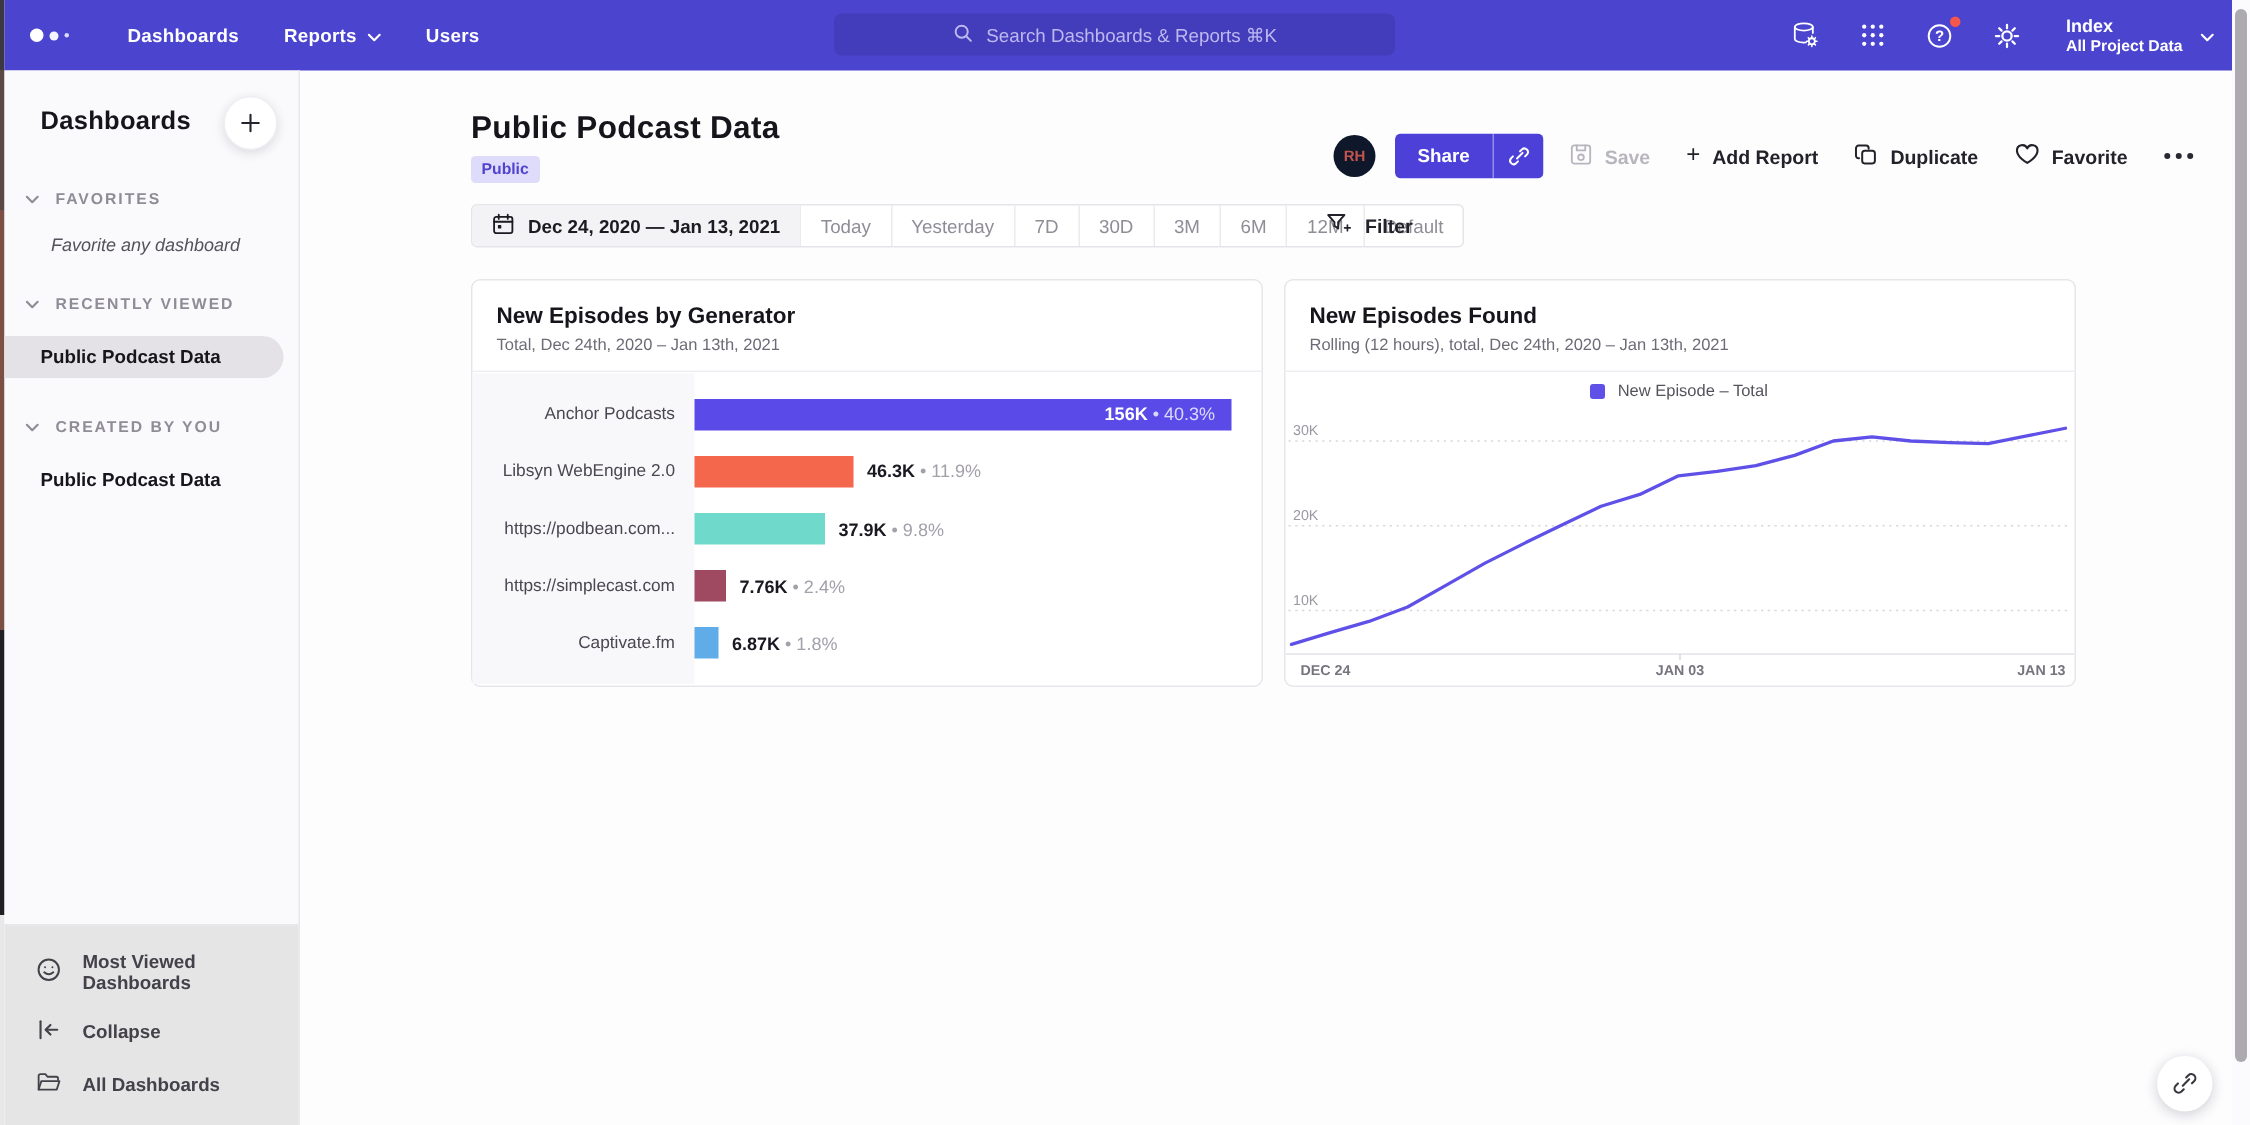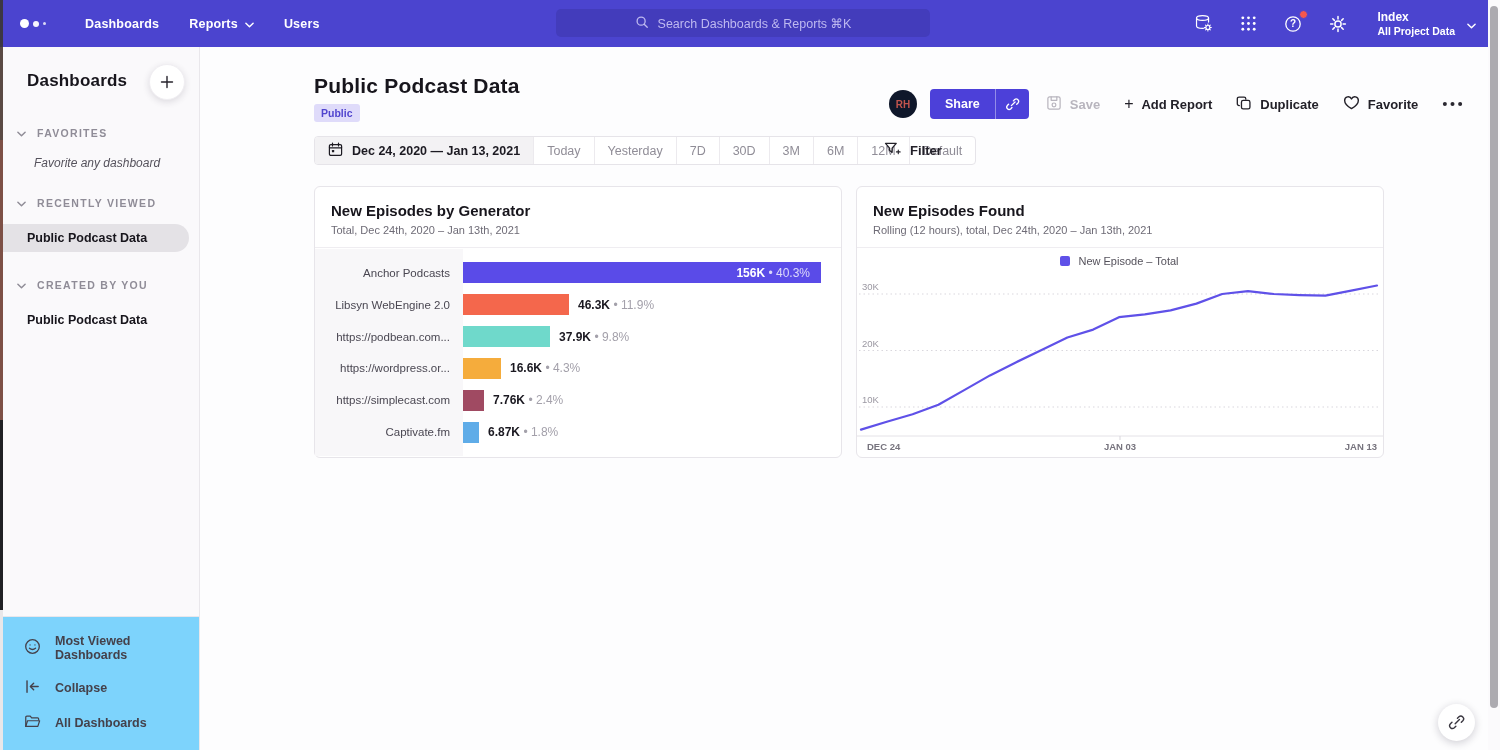--- a/index.html
+++ b/index.html
@@ -46,21 +46,21 @@
     border:1px solid #F0EEF2; box-shadow:0 2px 7px rgba(40,35,60,.14);
     display:flex; align-items:center; justify-content:center; cursor:pointer; }
   .sb-section-head { display:flex; align-items:center; gap:11px; padding-left:14px;
     margin-top:27px; color:#8F8C97; font-size:10.5px; font-weight:700;
     letter-spacing:1.3px; cursor:pointer; }
   .sb-empty { font-style:italic; font-size:12px; color:#55525C; padding-left:31px; margin-top:17px; }
   .sb-item { height:28px; display:flex; align-items:center; padding-left:24px;
     font-size:12.5px; font-weight:700; color:#17151C; margin-top:15px; cursor:pointer; width:186px; }
   .sb-item.active { background:#E4E2E6; border-radius:0 15px 15px 0; }
   .sb-footer { position:absolute; left:0; bottom:0; width:196px;
-    border-top:1px solid #E9E7EB; padding:9px 0 10px 0; background:#7dd3fc; }
+    border-top:1px solid #E9E7EB; padding:9px 0 10px 0; background:#e5e5e5; }
   .sb-foot-item { display:flex; align-items:center; gap:14px; padding:8px 0 8px 21px;
     font-size:12.5px; font-weight:700; color:#44414B; cursor:pointer; }
   
   .page-title { position:absolute; left:314px; top:74px; font-size:21px; font-weight:700;
     color:#17151C; letter-spacing:.2px; }
   .page-badge { position:absolute; left:314px; top:104px; background:#DFDBFA; color:#5044CE;
     font-size:10.5px; font-weight:700; padding:3px 7px; border-radius:3px; cursor:default; }
   .actions { position:absolute; top:89px; left:889px; height:30px; display:flex; align-items:center; }
   .avatar { width:28px; height:28px; border-radius:50%; background:#0f172a; color:#C2544D;
     font-size:10px; font-weight:700; display:flex; align-items:center; justify-content:center;
@@ -367,27 +367,20 @@
         </div>
       </div>
       <div class="bar-row">
         <div class="bar-cat">https://podbean.com...</div>
         <div class="bar-track">
           <div class="bar-fill" style="width:87px;background:#6FD9CB"></div>
           <span class="bar-val" style="left:96px"><b>37.9K</b> <span class="pct">• 9.8%</span></span>
         </div>
       </div>
       <div class="bar-row">
-        <div class="bar-cat">https://wordpress.or...</div>
-        <div class="bar-track">
-          <div class="bar-fill" style="width:38px;background:#F5AC3C"></div>
-          <span class="bar-val" style="left:47px"><b>16.6K</b> <span class="pct">• 4.3%</span></span>
-        </div>
-      </div>
-      <div class="bar-row">
         <div class="bar-cat">https://simplecast.com</div>
         <div class="bar-track">
           <div class="bar-fill" style="width:21px;background:#A04A62"></div>
           <span class="bar-val" style="left:30px"><b>7.76K</b> <span class="pct">• 2.4%</span></span>
         </div>
       </div>
       <div class="bar-row">
         <div class="bar-cat">Captivate.fm</div>
         <div class="bar-track">
           <div class="bar-fill" style="width:16px;background:#5FACE8"></div>

